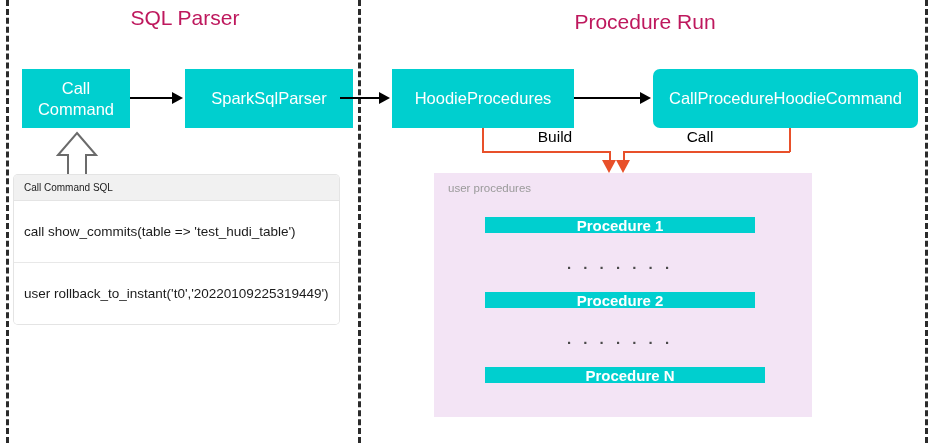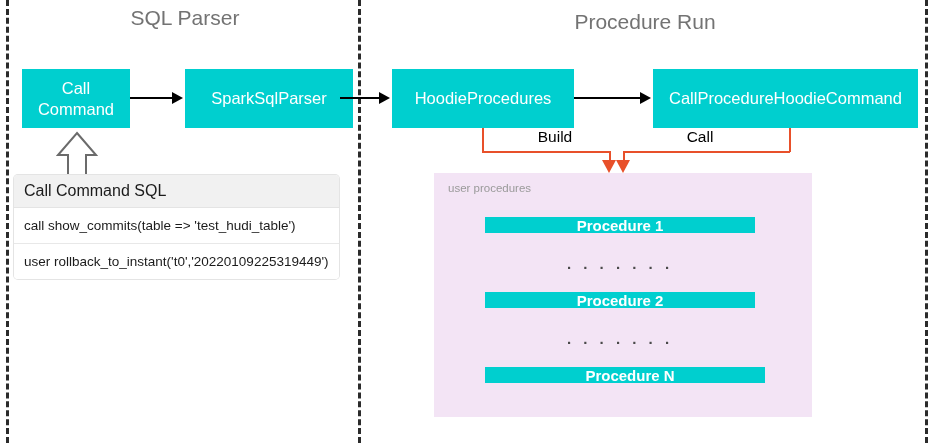--- a/index.html
+++ b/index.html
@@ -25,21 +25,21 @@
     border-left: 3px dashed #2b2b2b;
   }
   #divider-left   { left: 6px; }
   #divider-middle { left: 358px; }
   #divider-right  { left: 925px; }
 
   
   .section-title {
     position: absolute;
     font-size: 21px;
-    color: #737373;
+    color: #be185d;
     text-align: center;
     white-space: nowrap;
   }
   #title-sql-parser    { left: 20px;  top: 6px; width: 330px; }
   #title-procedure-run { left: 370px; top: 10px; width: 550px; }
 
   
   .teal-box {
     position: absolute;
     background: #00CFCF;
@@ -49,21 +49,21 @@
     justify-content: center;
     text-align: center;
     font-size: 16.5px;
     line-height: 1.22;
     box-sizing: border-box;
     padding: 0 4px;
   }
   #box-call-command   { left: 22px;  top: 69px; width: 108px; height: 59px; }
   #box-spark-parser   { left: 185px; top: 69px; width: 168px; height: 59px; }
   #box-hoodie-procs   { left: 392px; top: 69px; width: 182px; height: 59px; }
-  #box-call-proc-cmd  { left: 653px; top: 69px; width: 265px; height: 59px; }
+  #box-call-proc-cmd  { left: 653px; top: 69px; width: 265px; height: 59px; border-radius: 7px; }
 
   
   .arrow-line {
     position: absolute;
     height: 0;
     border-top: 2.5px solid #000000;
   }
   .arrow-head {
     position: absolute;
     width: 0;
@@ -94,30 +94,30 @@
     left: 14px;
     top: 175px;
     width: 325px;
     border-radius: 4px;
     overflow: hidden;
     box-shadow: 0 0 0 1px #e4e4e4;
     background: #ffffff;
   }
   .sql-header {
     background: #f1f1f1;
-    font-size: 16px;
+    font-size: 10px;
     color: #1b1b1b;
     padding: 7px 10px;
     border-bottom: 1px solid #e4e4e4;
   }
   .sql-row {
     background: #ffffff;
     font-size: 13.5px;
     color: #1b1b1b;
-    padding: 10px 10px;
+    padding: 23px 10px;
     border-bottom: 1px solid #e8e8e8;
     white-space: nowrap;
   }
   .sql-row:last-child { border-bottom: none; }
 
   
   .orange-v {
     position: absolute;
     width: 0;
     border-left: 2.5px solid #E8502A;

